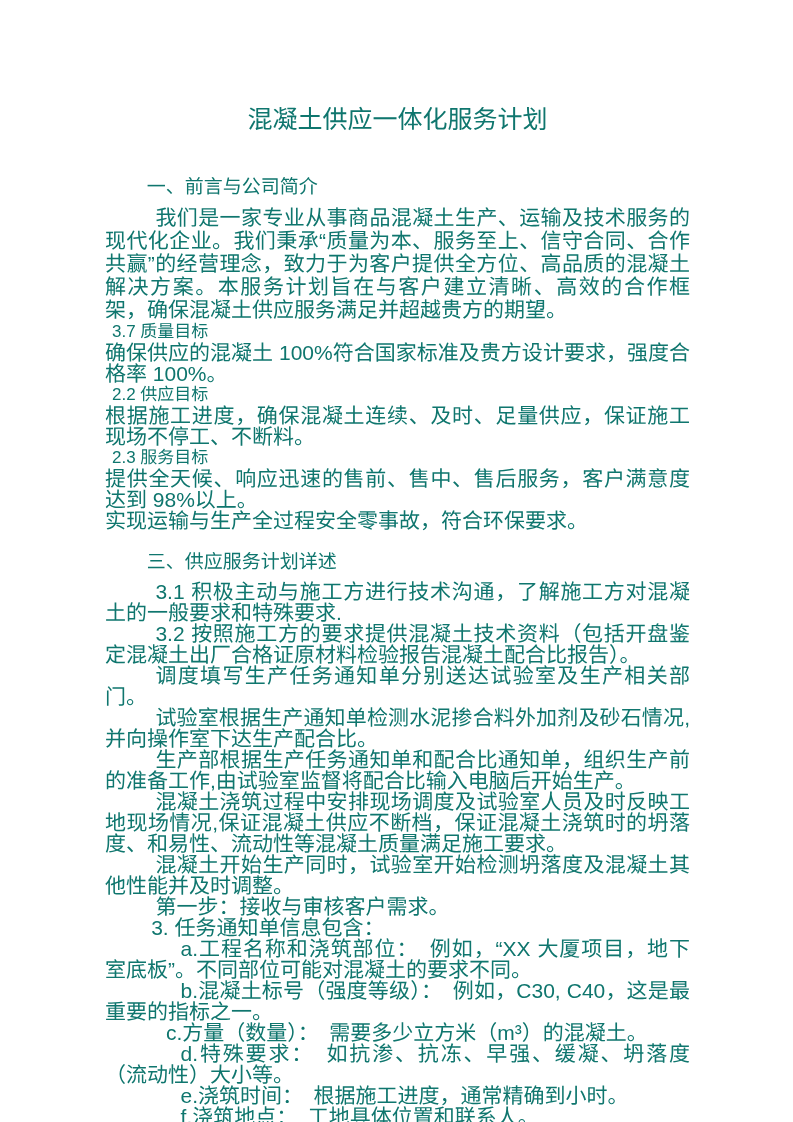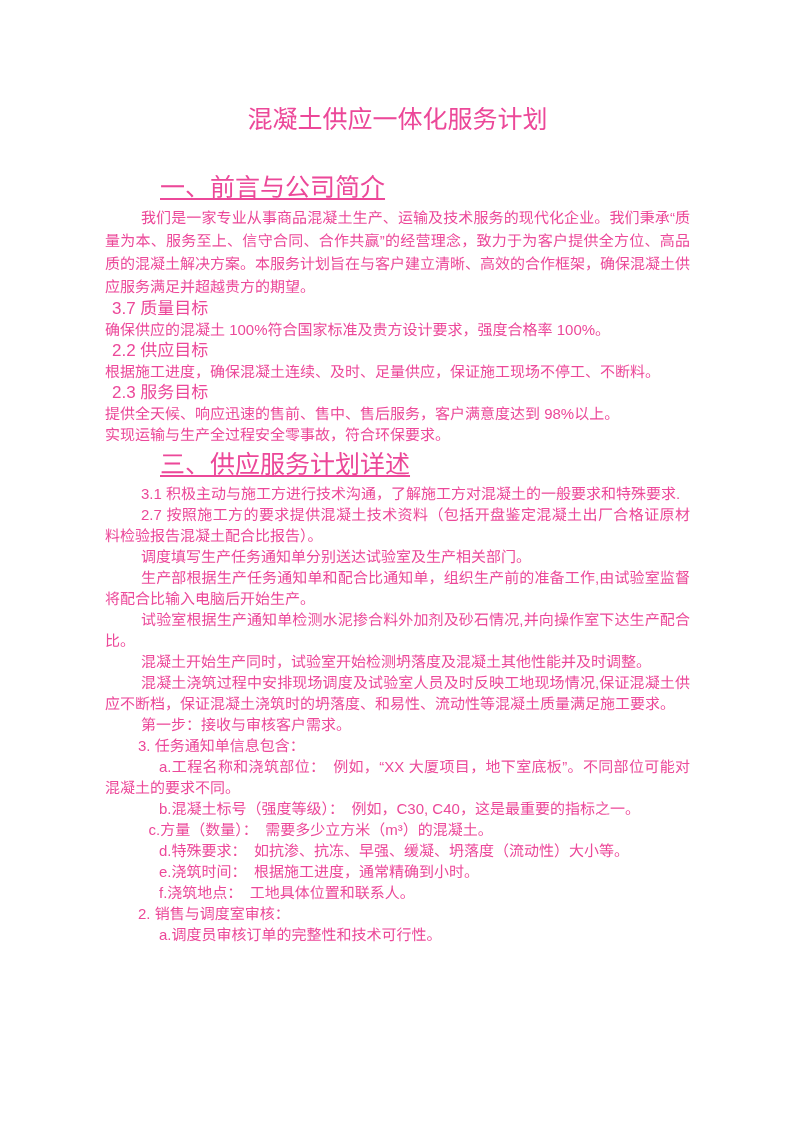--- a/index.html
+++ b/index.html
@@ -3,49 +3,48 @@
 <meta charset="utf-8">
 <style>
   * { margin: 0; padding: 0; box-sizing: border-box; }
   html, body { background: #ffffff; }
   .page {
     position: relative;
     width: 793px;
     height: 1122px;
     margin: 0 auto;
     background: #ffffff;
-    color: #ec4899;
+    color: #0f766e;
     font-family: "Liberation Sans", "DejaVu Sans", sans-serif;
     padding: 96px 103px 40px 105px;
     overflow: hidden;
   }
   .doc-title {
     font-size: 25px;
     line-height: 34px;
     font-weight: 400;
     text-align: center;
     margin: 6px 0 36px 0;
   }
   .sec-h {
-    font-size: 25px;
+    font-size: 19px;
     line-height: 30px;
     font-weight: 400;
     text-indent: 2.2em;
     margin: 0 0 4px 0;
-    text-decoration: underline;
   }
-  .sec-h.gap-top { margin-top: 4px; }
+  .sec-h.gap-top { margin-top: 16px; }
   .sub-h {
     font-size: 17px;
     line-height: 21px;
     font-weight: 400;
     padding-left: 7px;
   }
   .body-p {
-    font-size: 15px;
+    font-size: 21px;
     line-height: 21px;
     text-align: justify;
   }
   .intro { line-height: 23px; }
   .indent { text-indent: 2.4em; }
   .li-num { text-indent: 2.2em; }
   .li-alpha { text-indent: 3.6em; }
   .li-alpha-mid { text-indent: 2.9em; }
 </style>
 </head>
@@ -66,27 +65,27 @@
   <p class="body-p">根据施工进度，确保混凝土连续、及时、足量供应，保证施工现场不停工、不断料。</p>
 
   <h3 class="sub-h">2.3 服务目标</h3>
   <p class="body-p">提供全天候、响应迅速的售前、售中、售后服务，客户满意度达到 98%以上。</p>
 
   <p class="body-p">实现运输与生产全过程安全零事故，符合环保要求。</p>
 
   <h2 class="sec-h gap-top">三、供应服务计划详述</h2>
 
   <p class="body-p indent">3.1 积极主动与施工方进行技术沟通，了解施工方对混凝土的一般要求和特殊要求.</p>
-  <p class="body-p indent">2.7 按照施工方的要求提供混凝土技术资料（包括开盘鉴定混凝土出厂合格证原材料检验报告混凝土配合比报告）。</p>
+  <p class="body-p indent">3.2 按照施工方的要求提供混凝土技术资料（包括开盘鉴定混凝土出厂合格证原材料检验报告混凝土配合比报告）。</p>
 
   <p class="body-p indent">调度填写生产任务通知单分别送达试验室及生产相关部门。</p>
+  <p class="body-p indent">试验室根据生产通知单检测水泥掺合料外加剂及砂石情况,并向操作室下达生产配合比。</p>
   <p class="body-p indent">生产部根据生产任务通知单和配合比通知单，组织生产前的准备工作,由试验室监督将配合比输入电脑后开始生产。</p>
-  <p class="body-p indent">试验室根据生产通知单检测水泥掺合料外加剂及砂石情况,并向操作室下达生产配合比。</p>
+  <p class="body-p indent">混凝土浇筑过程中安排现场调度及试验室人员及时反映工地现场情况,保证混凝土供应不断档，保证混凝土浇筑时的坍落度、和易性、流动性等混凝土质量满足施工要求。</p>
   <p class="body-p indent">混凝土开始生产同时，试验室开始检测坍落度及混凝土其他性能并及时调整。</p>
-  <p class="body-p indent">混凝土浇筑过程中安排现场调度及试验室人员及时反映工地现场情况,保证混凝土供应不断档，保证混凝土浇筑时的坍落度、和易性、流动性等混凝土质量满足施工要求。</p>
 
   <p class="body-p indent">第一步：接收与审核客户需求。</p>
 
   <p class="body-p li-num">3. 任务通知单信息包含：</p>
   <p class="body-p li-alpha">a.工程名称和浇筑部位：　例如，“XX 大厦项目，地下室底板”。不同部位可能对混凝土的要求不同。</p>
   <p class="body-p li-alpha">b.混凝土标号（强度等级）：　例如，C30, C40，这是最重要的指标之一。</p>
   <p class="body-p li-alpha-mid">c.方量（数量）：　需要多少立方米（m³）的混凝土。</p>
   <p class="body-p li-alpha">d.特殊要求：　如抗渗、抗冻、早强、缓凝、坍落度（流动性）大小等。</p>
   <p class="body-p li-alpha">e.浇筑时间：　根据施工进度，通常精确到小时。</p>
   <p class="body-p li-alpha">f.浇筑地点：　工地具体位置和联系人。</p>

